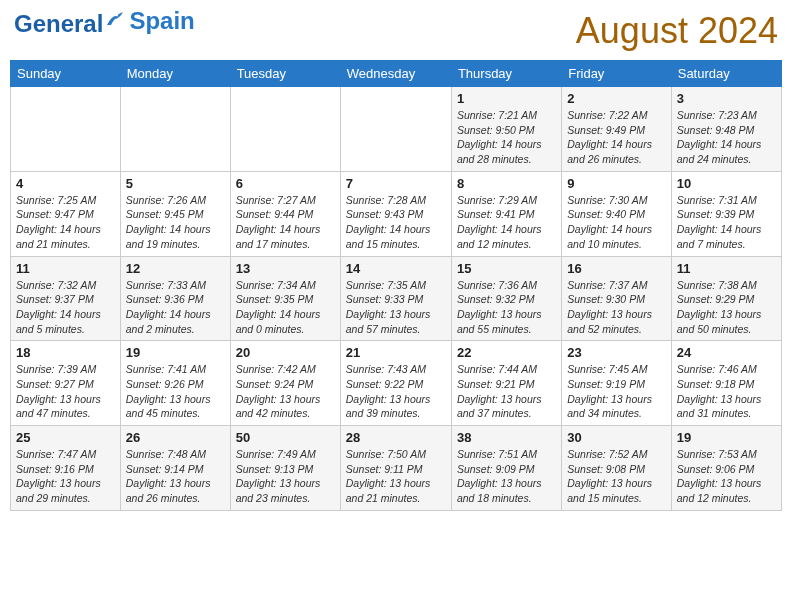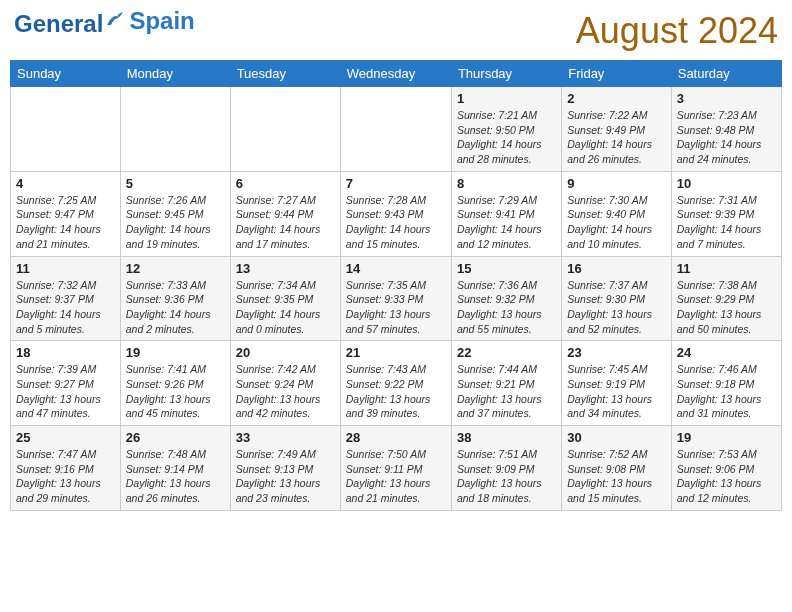--- a/index.html
+++ b/index.html
@@ -227,21 +227,21 @@
       <tr class="week-row-odd">
         <td>
           <span class="day-num">25</span>
           <div class="day-info">Sunrise: 7:47 AM<br>Sunset: 9:16 PM<br>Daylight: 13 hours and 29 minutes.</div>
         </td>
         <td>
           <span class="day-num">26</span>
           <div class="day-info">Sunrise: 7:48 AM<br>Sunset: 9:14 PM<br>Daylight: 13 hours and 26 minutes.</div>
         </td>
         <td>
-          <span class="day-num">33</span>
+          <span class="day-num">50</span>
           <div class="day-info">Sunrise: 7:49 AM<br>Sunset: 9:13 PM<br>Daylight: 13 hours and 23 minutes.</div>
         </td>
         <td>
           <span class="day-num">28</span>
           <div class="day-info">Sunrise: 7:50 AM<br>Sunset: 9:11 PM<br>Daylight: 13 hours and 21 minutes.</div>
         </td>
         <td>
           <span class="day-num">38</span>
           <div class="day-info">Sunrise: 7:51 AM<br>Sunset: 9:09 PM<br>Daylight: 13 hours and 18 minutes.</div>
         </td>

